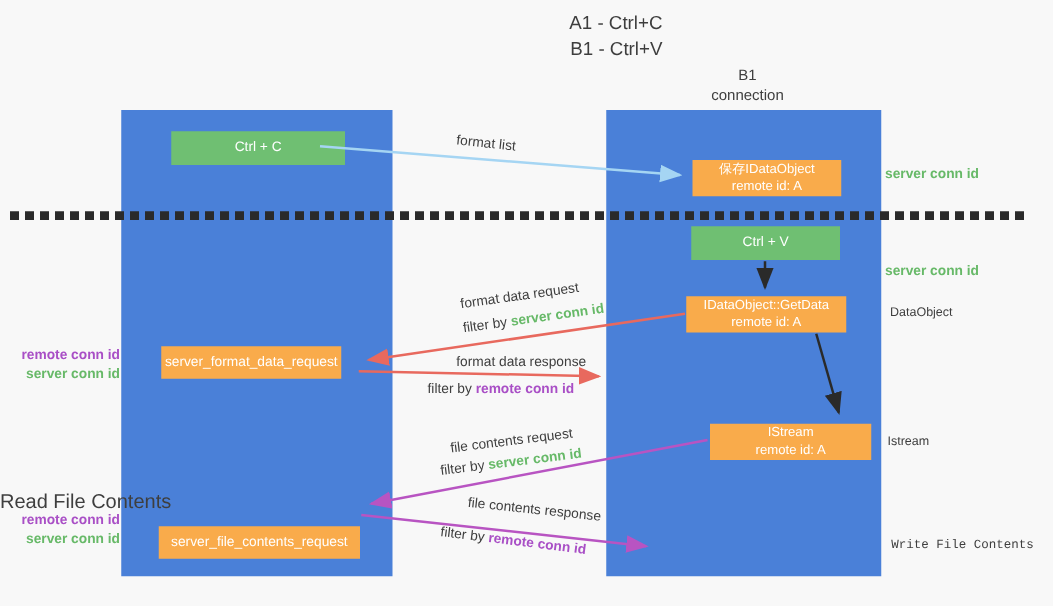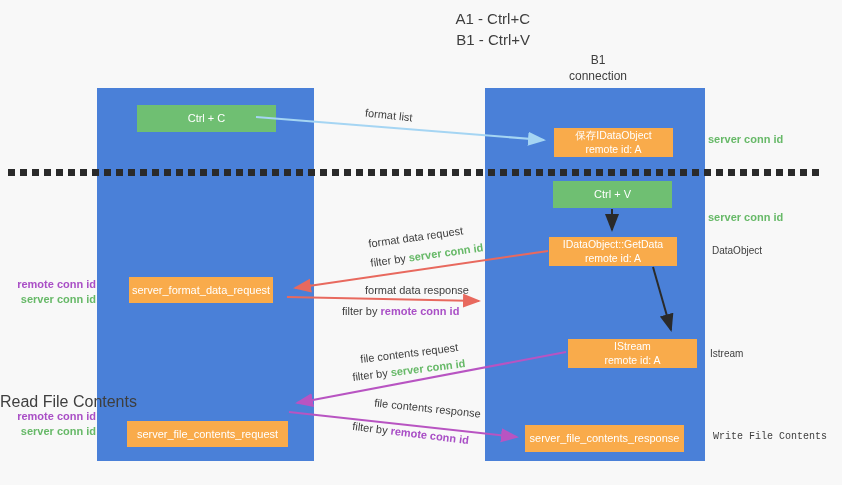--- a/index.html
+++ b/index.html
@@ -82,23 +82,20 @@
 
   <div class="box orange small" style="left:568px;top:339px;width:129px;height:29px;">
     <span>IStream</span>
     <span>remote id: A</span>
   </div>
 
   <div class="box orange" style="left:127px;top:393px;width:161px;height:26px;margin-top:28px;">
     <span>server_file_contents_request</span>
   </div>
 
-  <div class="box orange" style="left:525px;top:425px;width:159px;height:27px;">
-    <span>server_file_contents_response</span>
-  </div>
 
   <div class="lbl green-t" style="left:708px;top:133px;">server conn id</div>
   <div class="lbl green-t" style="left:708px;top:211px;">server conn id</div>
   <div class="lbl dark" style="left:712px;top:245px;">DataObject</div>
   <div class="lbl dark" style="left:710px;top:348px;">Istream</div>
   <div class="lbl dark" style="left:713px;top:431px;font-family:Liberation Mono, monospace;">Write File Contents</div>
 
   <div class="leftcol" style="top:277px;">
     <div class="purple-t">remote conn id</div>
     <div class="green-t">server conn id</div>

